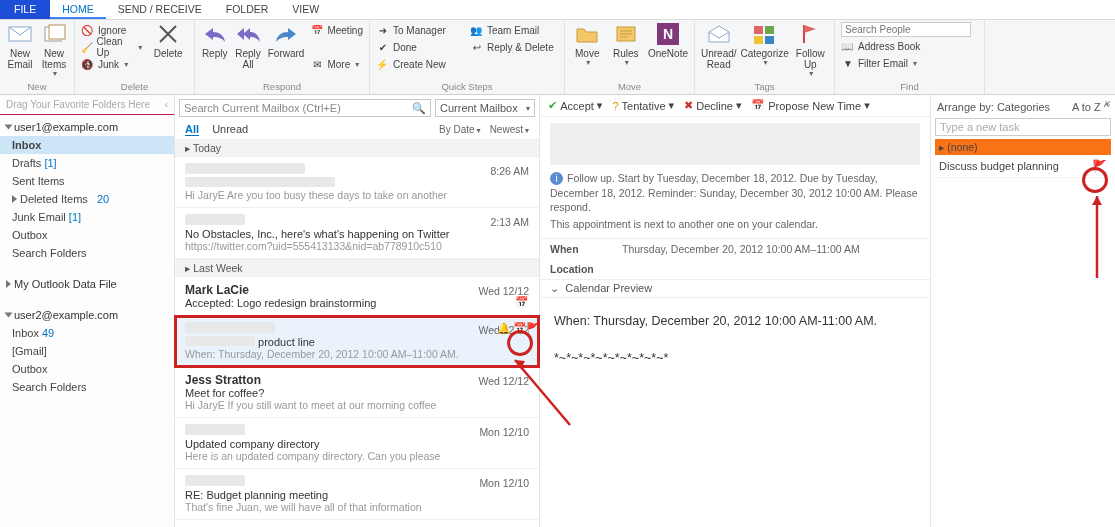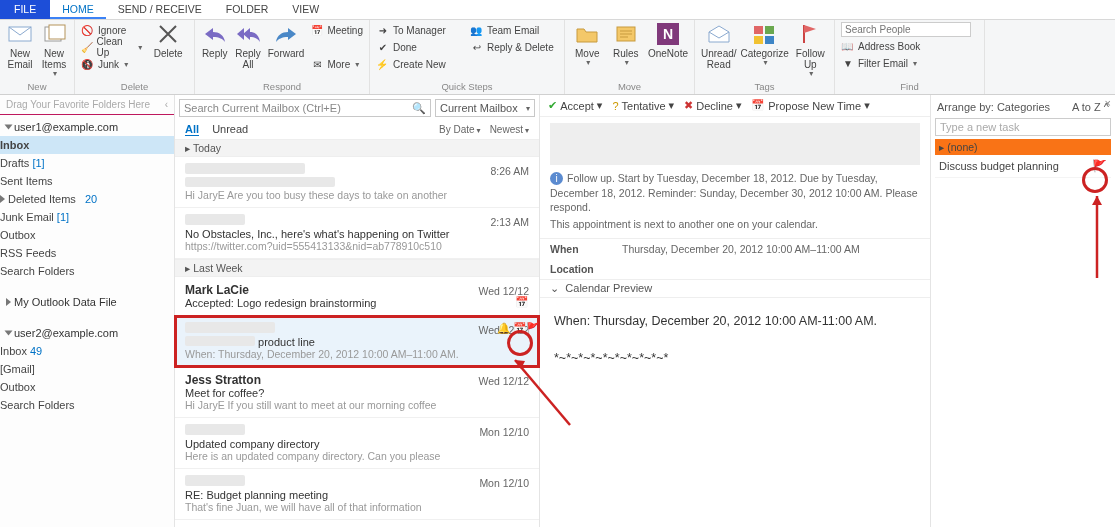--- a/index.html
+++ b/index.html
@@ -25,21 +25,21 @@
 
   svg { display: block; }
 
   
   .main { display: flex; height: 432px; }
   .nav { width: 175px; border-right: 1px solid #e4e4e4; background: #fdfdfd; font-size: 11px; }
   .nav-header { padding: 4px 6px; color: #aaa; font-size: 10px; border-bottom: 1px solid #be185d; display:flex; justify-content:space-between;}
   .acct { padding: 6px 8px 3px 6px; font-weight: 400; color: #333; cursor: pointer; display:flex; align-items:center; gap:3px;}
   .tri { width:0; height:0; border-top:4px solid transparent; border-bottom:4px solid transparent; border-left:5px solid #777; }
   .tri.open { transform: rotate(90deg); }
-  .folder { padding: 3px 4px 3px 0; cursor: pointer; display: flex; justify-content: space-between; align-items: center; }
+  .folder { padding: 3px 4px 3px 12px; cursor: pointer; display: flex; justify-content: space-between; align-items: center; }
   .folder.sel { background: #cde6f7; font-weight: bold; }
   .cnt { color: #0072c6; }
 
   
   .msglist { width: 365px; border-right: 1px solid #e4e4e4; display: flex; flex-direction: column; }
   .searchrow { display: flex; gap: 4px; padding: 4px; }
   .searchbox { flex: 1; border: 1px solid #c8c8c8; padding: 2px 4px; font-size: 11px; color: #888; position: relative; }
   .scopebox { width: 100px; border: 1px solid #c8c8c8; padding: 2px 4px; font-size: 11px; color: #555; display:flex; justify-content:space-between; align-items:center;}
   .filterrow { display: flex; justify-content: space-between; padding: 2px 10px 4px 10px; font-size: 11px; }
   .filterrow .left span { margin-right: 10px; cursor: pointer; }
@@ -328,23 +328,20 @@
     <div class="folder">
         <span style="display:flex; align-items:center; gap:3px;"><span class="tri"></span><span>Deleted Items</span>&nbsp;<span class="cnt">20</span></span>
       </div>
     <div class="folder">
         <span><span>Junk Email</span> <span class="cnt">[1]</span></span>
       </div>
     <div class="folder">
         <span>Outbox</span>
       </div>
     <div class="folder">
-        <span>RSS Feeds</span>
-      </div>
-    <div class="folder">
         <span>Search Folders</span>
       </div>
 
     <div class="acct" style="margin-top:10px">
         <span class="tri"></span>
         <span>My Outlook Data File</span>
       </div>
 
     <div class="acct" style="margin-top:10px">
         <span class="tri open"></span>

